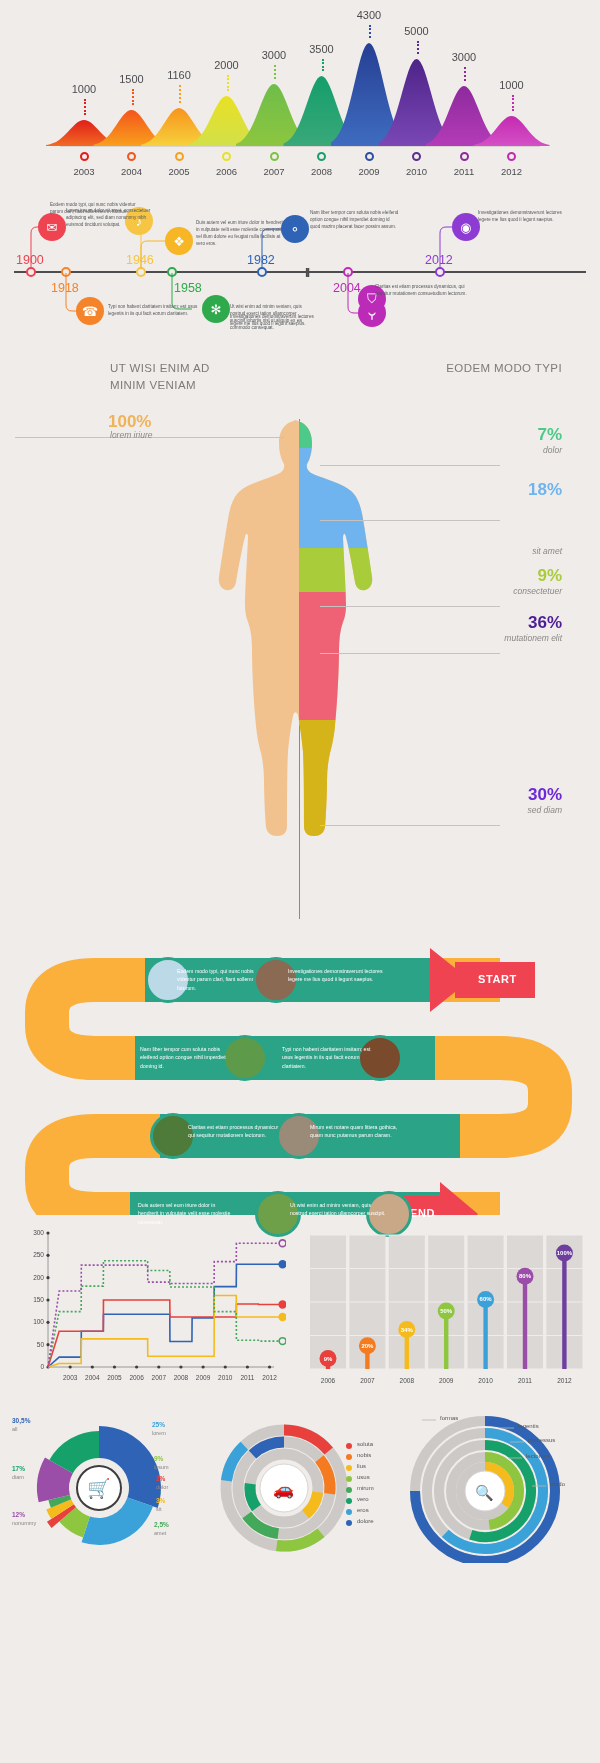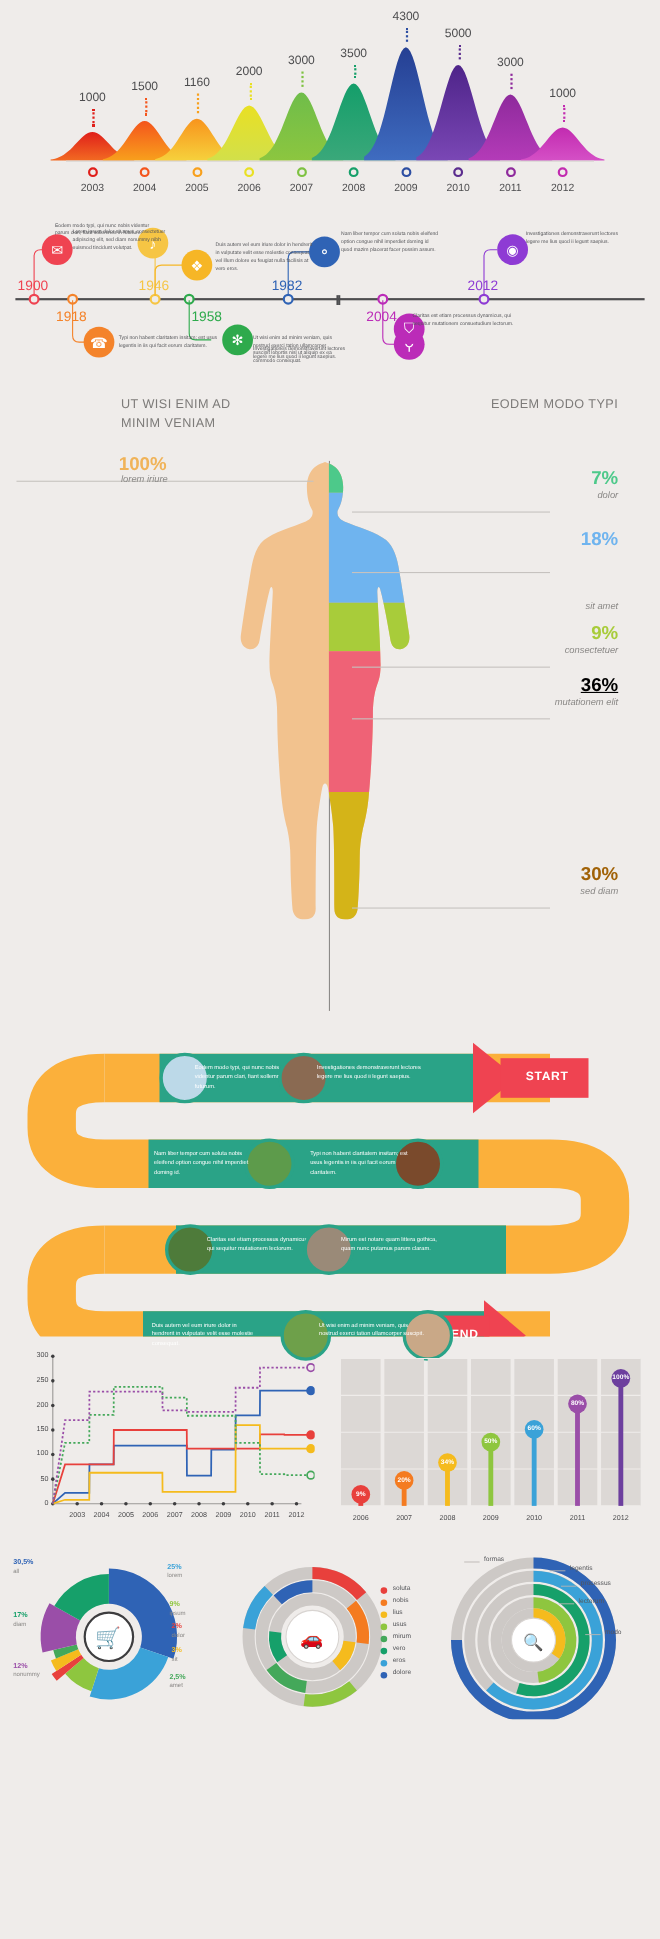--- a/index.html
+++ b/index.html
@@ -259,23 +259,23 @@
     </div>
   <div id="bd-stats">
       <div class="bd-pct" style="left: 108px; top: 60px; color: rgb(240, 179, 88);">100%</div>
       <div class="bd-sub" style="left: 110px; top: 78px;">lorem iriure</div>
       <div class="bd-pct" style="right: 38px; top: 73px; color: rgb(77, 201, 138); text-align: right;">7%</div>
       <div class="bd-sub" style="right: 38px; top: 93px; text-align: right;">dolor</div>
       <div class="bd-pct" style="right: 38px; top: 128px; color: rgb(111, 180, 239); text-align: right;">18%</div>
       <div class="bd-sub" style="right: 38px; top: 148px; text-align: left; margin-top: 46px;">sit amet</div>
       <div class="bd-pct" style="right: 38px; top: 214px; color: rgb(168, 204, 58); text-align: right;">9%</div>
       <div class="bd-sub" style="right: 38px; top: 234px; text-align: right;">consectetuer</div>
-      <div class="bd-pct" style="right: 38px; top: 261px; color: #000000; text-align: right; text-decoration: underline;">36%</div>
+      <div class="bd-pct" style="right: 38px; top: 261px; color: #4c1d95; text-align: right;">36%</div>
       <div class="bd-sub" style="right: 38px; top: 281px; text-align: right;">mutationem elit</div>
-      <div class="bd-pct" style="right: 38px; top: 433px; color: #a16207; text-align: left;">30%</div>
+      <div class="bd-pct" style="right: 38px; top: 433px; color: #6d28d9; text-align: left;">30%</div>
       <div class="bd-sub" style="right: 38px; top: 453px; text-align: right;">sed diam</div>
     </div>
 </div>
 
 <div class="sec" id="s-snake">
   <svg width="600" height="275" style="position:absolute;left:0;top:0">
 
     <path d="M95 40 L500 40" stroke="#fbb03b" stroke-width="44" fill="none" stroke-linecap="butt"></path>
     <path d="M95 40 Q47 40 47 73 L47 85 Q47 118 95 118 L500 118" stroke="#fbb03b" stroke-width="44" fill="none"></path>
     <path d="M500 118 Q550 118 550 151 L550 163 Q550 196 500 196 L95 196" stroke="#fbb03b" stroke-width="44" fill="none"></path>

